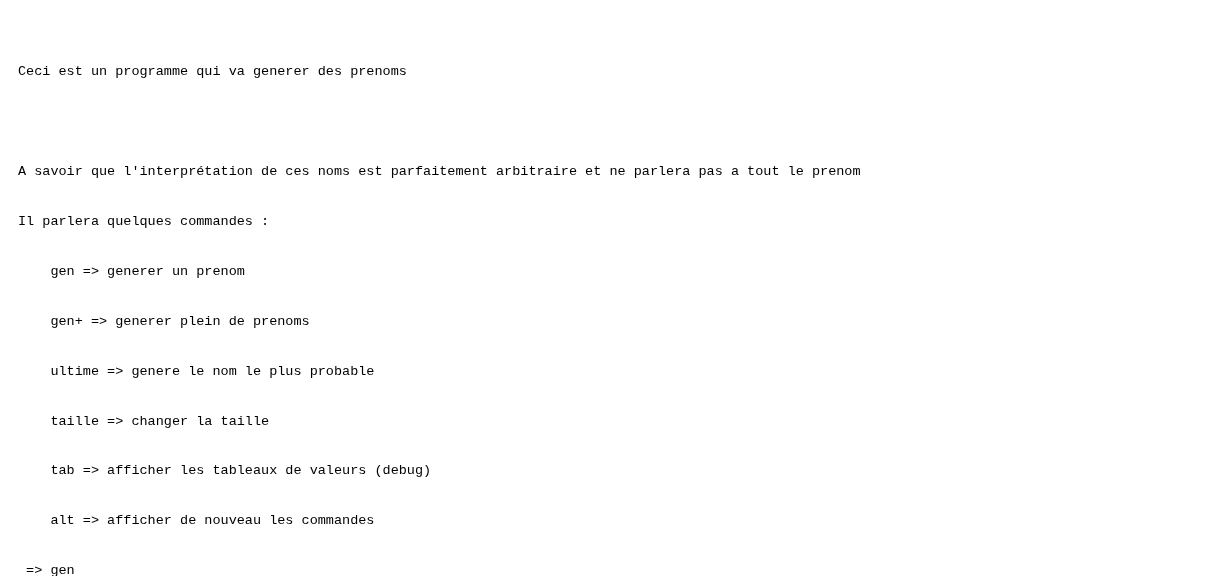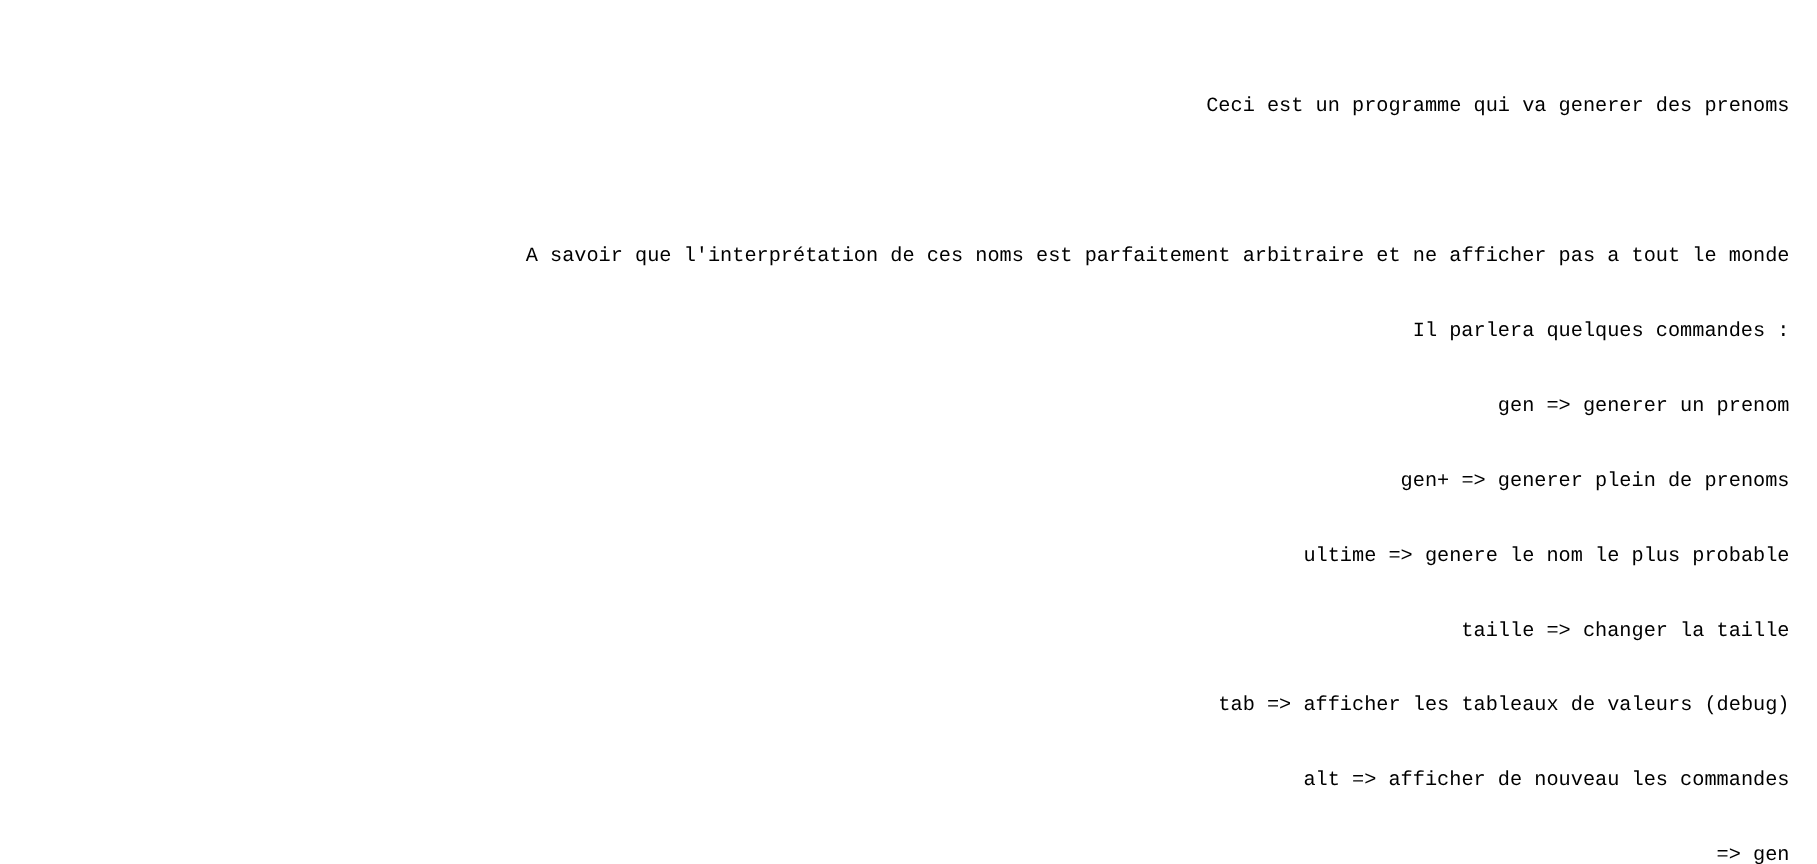--- a/index.html
+++ b/index.html
@@ -12,29 +12,28 @@
       font-family: "Courier New", Courier, monospace;
       font-size: 13.5px;
       color: #000000;
       padding: 10px 18px;
       line-height: 1.85;
       white-space: pre;
       width: 1211px;
     }
     .line {
       min-height: 1.85em;
-      text-align: right;
     }
   </style>
 </head>
 <body>
 
 <div class="line">Ceci est un programme qui va generer des prenoms</div>
 <div class="line"></div>
-<div class="line">A savoir que l'interprétation de ces noms est parfaitement arbitraire et ne afficher pas a tout le monde</div>
+<div class="line">A savoir que l'interprétation de ces noms est parfaitement arbitraire et ne parlera pas a tout le prenom</div>
 <div class="line">Il parlera quelques commandes :</div>
 <div class="line">    gen =&gt; generer un prenom</div>
 <div class="line">    gen+ =&gt; generer plein de prenoms</div>
 <div class="line">    ultime =&gt; genere le nom le plus probable</div>
 <div class="line">    taille =&gt; changer la taille</div>
 <div class="line">    tab =&gt; afficher les tableaux de valeurs (debug)</div>
 <div class="line">    alt =&gt; afficher de nouveau les commandes</div>
 <div class="line"> =&gt; gen</div>
 
 

